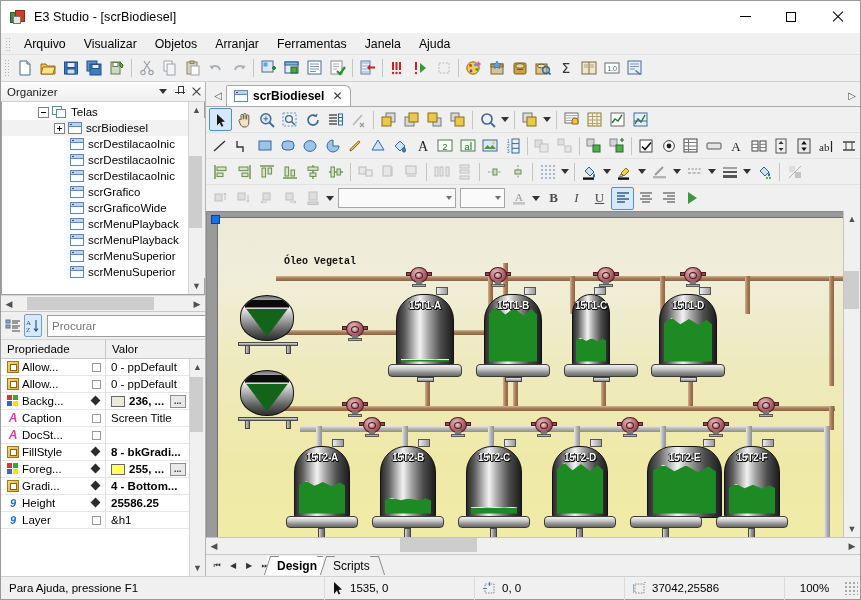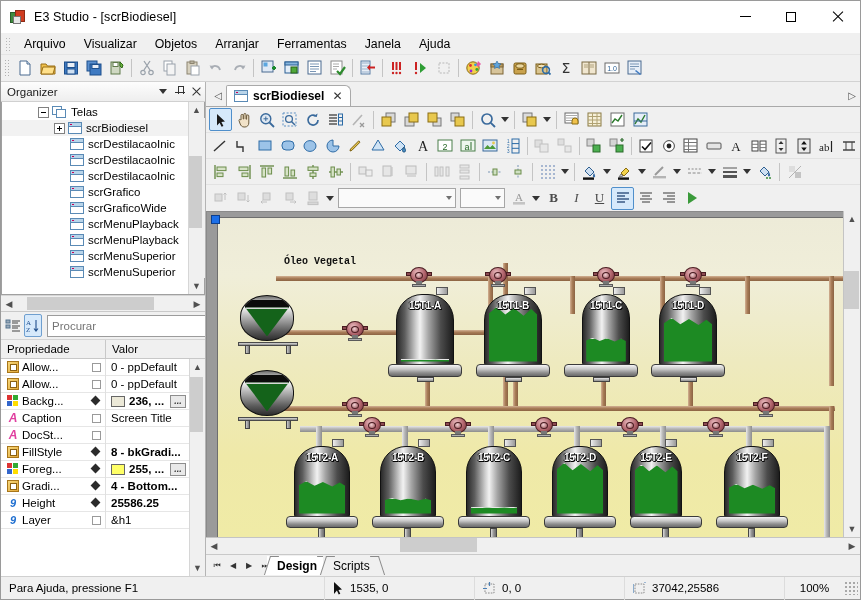--- a/index.html
+++ b/index.html
@@ -1392,21 +1392,21 @@
             <div class="tank" style="left:266px;top:76px;width:58px;height:72px">
               <div class="shell">
                   <div class="lvl" style="height:78%"></div>
                 </div>
               <div class="nozzle"></div>
               <div class="label">15T1-B</div>
             </div>
             <div class="tank-base" style="left:258px;top:146px;width:74px;height:13px"></div>
             <div class="tank-foot" style="left:287px;top:159px;width:17px"></div>
 
-            <div class="tank" style="left:364px;top:76px;width:48px;height:72px">
+            <div class="tank" style="left:354px;top:76px;width:38px;height:72px">
               <div class="shell">
                   <div class="lvl" style="height:34%"></div>
                 </div>
               <div class="nozzle"></div>
               <div class="label">15T1-C</div>
             </div>
             <div class="tank-base" style="left:346px;top:146px;width:74px;height:13px"></div>
             <div class="tank-foot" style="left:375px;top:159px;width:17px"></div>
 
             <div class="tank" style="left:441px;top:76px;width:58px;height:72px">
@@ -1519,21 +1519,21 @@
             <div class="tank" style="left:334px;top:228px;width:56px;height:72px">
               <div class="shell">
                   <div class="lvl" style="height:72%"></div>
                 </div>
               <div class="nozzle"></div>
               <div class="label">15T2-D</div>
             </div>
             <div class="tank-base" style="left:326px;top:298px;width:72px;height:12px"></div>
             <div class="tank-leg" style="left:358px;top:310px;height:18px"></div>
 
-            <div class="tank" style="left:412px;top:228px;width:52px;height:72px">
+            <div class="tank" style="left:429px;top:228px;width:75px;height:72px">
               <div class="shell">
                   <div class="lvl" style="height:70%"></div>
                 </div>
               <div class="nozzle"></div>
               <div class="label">15T2-E</div>
             </div>
             <div class="tank-base" style="left:412px;top:298px;width:72px;height:12px"></div>
             <div class="tank-leg" style="left:444px;top:310px;height:18px"></div>
 
             <div class="tank" style="left:506px;top:228px;width:56px;height:72px">

